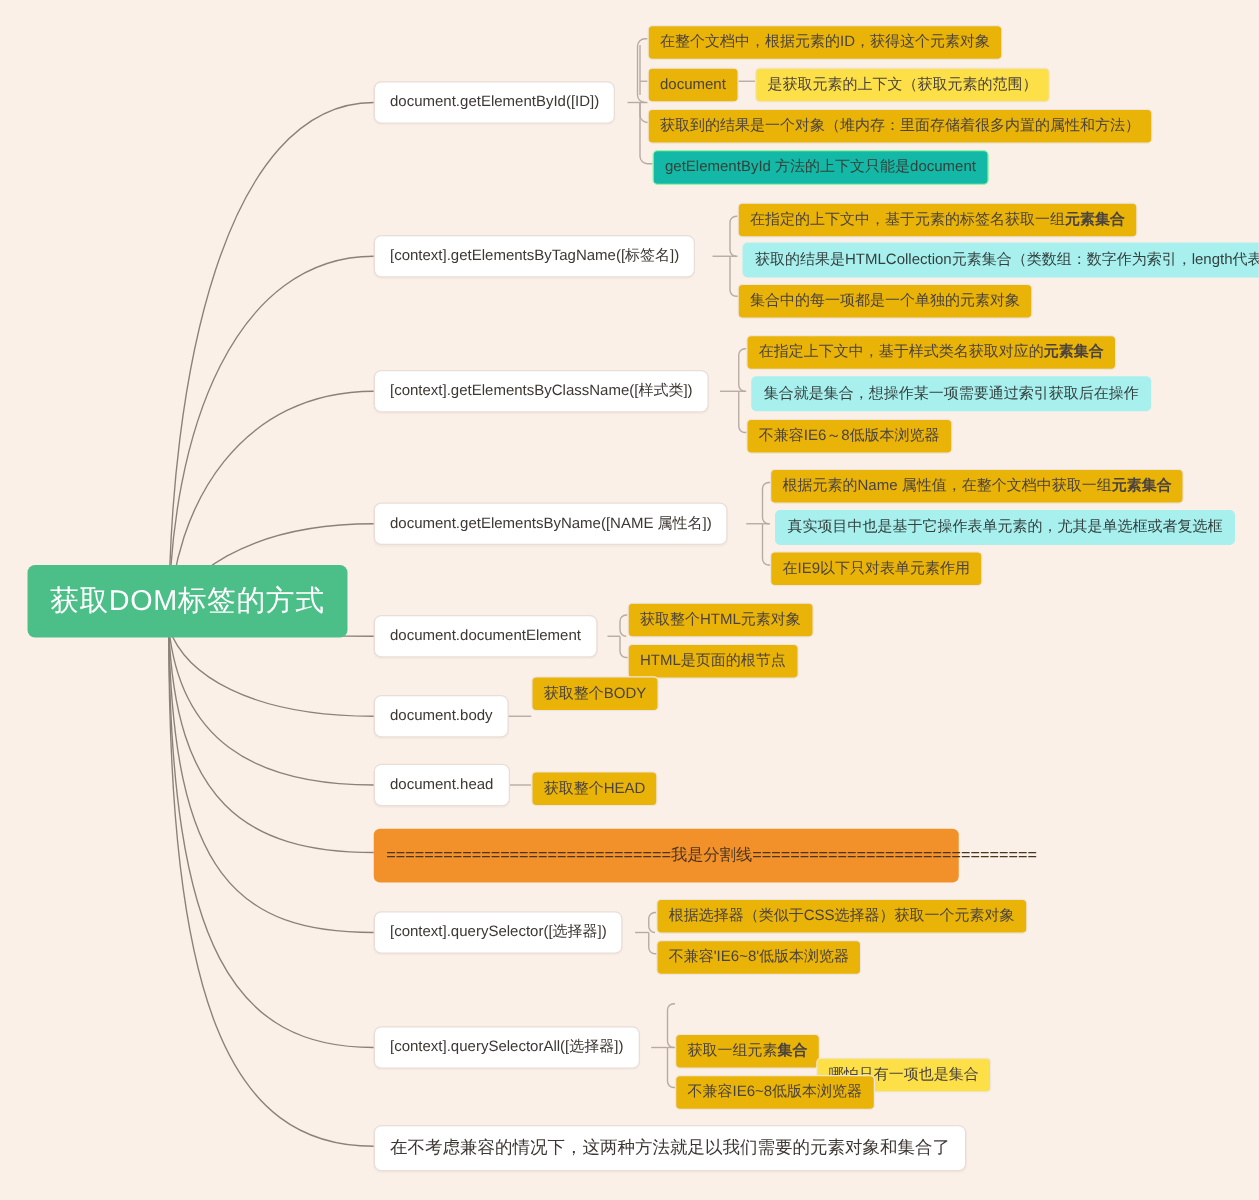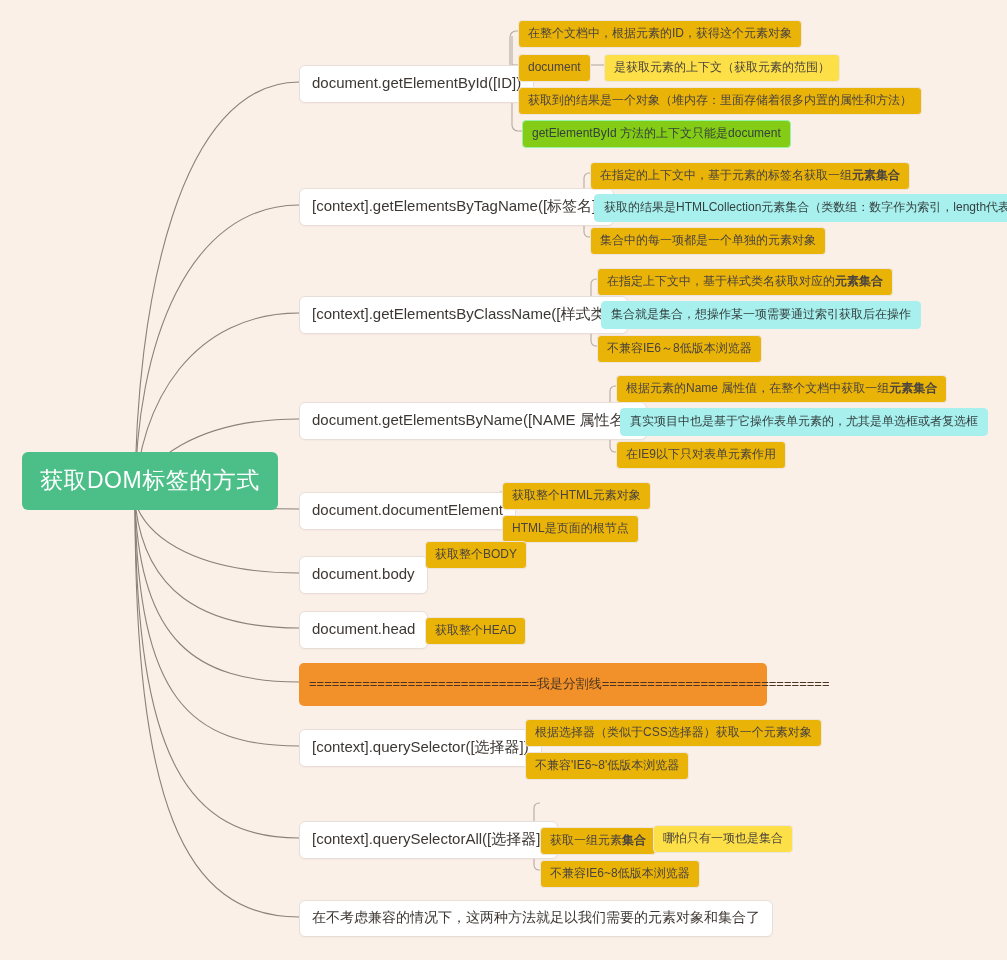--- a/index.html
+++ b/index.html
@@ -48,21 +48,21 @@
     letter-spacing: 0.5px;
     font-weight: 400;
   }
 
   
   .lvl1 {
     background: #ffffff;
     border: 1px solid #e8ded7;
     border-radius: 6px;
     color: #3d3733;
-    font-size: 15px;
+    font-size: 12px;
     padding: 8px 12px 9px 12px;
     box-shadow: 0 1px 1px rgba(140,120,110,0.06);
   }
 
   
   .lvl2 {
     background: #eab308;
     border: 1px solid #eee5df;
     border-radius: 4px;
     color: #4a433e;
@@ -73,21 +73,21 @@
     background: #fde047;
     border: 1px solid #eee5df;
     border-radius: 4px;
     color: #4a433e;
     font-size: 12px;
     padding: 5px 9px 6px 9px;
   }
 
   
   .hl-green {
-    background: #84cc16;
+    background: #14b8a6;
     border-color: #99f3a6;
     color: #34403a;
   }
   .hl-cyan {
     background: #a8f0ee;
     border-color: #a8f0ee;
     color: #33403f;
   }
   .divider {
     background: #f2912a;
@@ -290,21 +290,21 @@
 
   <div class="node lvl1" style="left:299px; top:821px;">
     <span>[context].querySelectorAll([选择器])</span>
   </div>
 
 
   <div class="node lvl2" style="left:540px; top:827px;">
     <span>获取一组元素<span class="bold">集合</span></span>
   </div>
 
-  <div class="node lvl3" style="left:653px; top:825px;">
+  <div class="node lvl3" style="left:653px; top:846px;">
     <span>哪怕只有一项也是集合</span>
   </div>
 
   <div class="node lvl2" style="left:540px; top:860px;">
     <span>不兼容IE6~8低版本浏览器</span>
   </div>
 
   <div class="node lvl1" style="left:299px; top:900px; font-size:14px;">
     <span>在不考虑兼容的情况下，这两种方法就足以我们需要的元素对象和集合了</span>
   </div>

